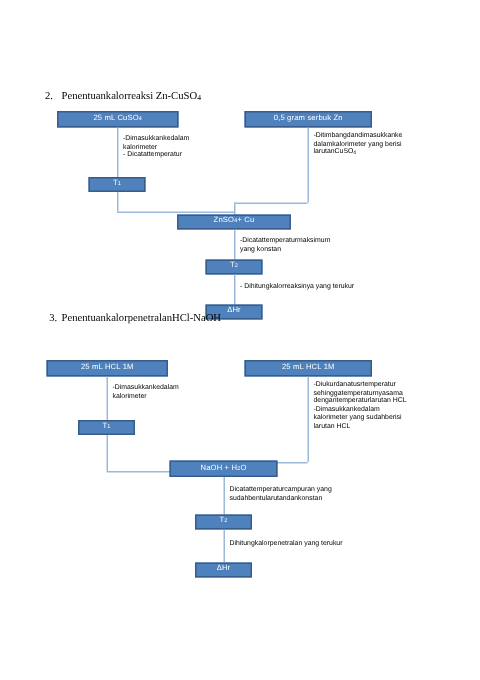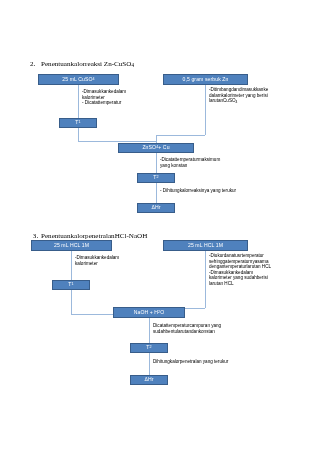--- a/index.html
+++ b/index.html
@@ -111,21 +111,21 @@
   yang konstan</div>
 
   <div class="fbox" style="left: 137px; top: 173px; width: 38px; height: 10px; background: rgb(79, 129, 189); border-color: rgb(56, 93, 138); color: rgb(255, 255, 255);">T<sub>2</sub></div>
 
   <div class="vline" style="left: 156px; top: 183px; height: 20px; background: rgb(156, 185, 220);"></div>
 
   <div class="note" style="left:160px; top:188px; width:145px;">- Dihitungkalorreaksinya yang terukur</div>
 
   <div class="fbox" style="left: 137px; top: 203px; width: 38px; height: 10px; background: rgb(79, 129, 189); border-color: rgb(56, 93, 138); color: rgb(255, 255, 255);">ΔHr</div>
 
-  <div class="heading" style="left:30px; top:232px;text-align:center;">
+  <div class="heading" style="left:30px; top:208px;text-align:center;">
     <span class="num">3.</span><span>PenentuankalorpenetralanHCl-NaOH</span>
   </div>
 
   <div class="fbox" style="left: 31px; top: 240px; width: 81px; height: 11px; background: rgb(79, 129, 189); border-color: rgb(56, 93, 138); color: rgb(255, 255, 255);">25 mL HCL 1M</div>
   <div class="fbox" style="left: 163px; top: 240px; width: 85px; height: 11px; background: rgb(79, 129, 189); border-color: rgb(56, 93, 138); color: rgb(255, 255, 255);">25 mL HCL 1M</div>
 
   <div class="vline" style="left: 71px; top: 251px; height: 29px; background: rgb(156, 185, 220);"></div>
   <div class="vline" style="left: 205px; top: 251px; height: 57px; background: rgb(156, 185, 220);"></div>
 
   <div class="note" style="left:75px; top:255px; width:88px;">-Dimasukkankedalam

